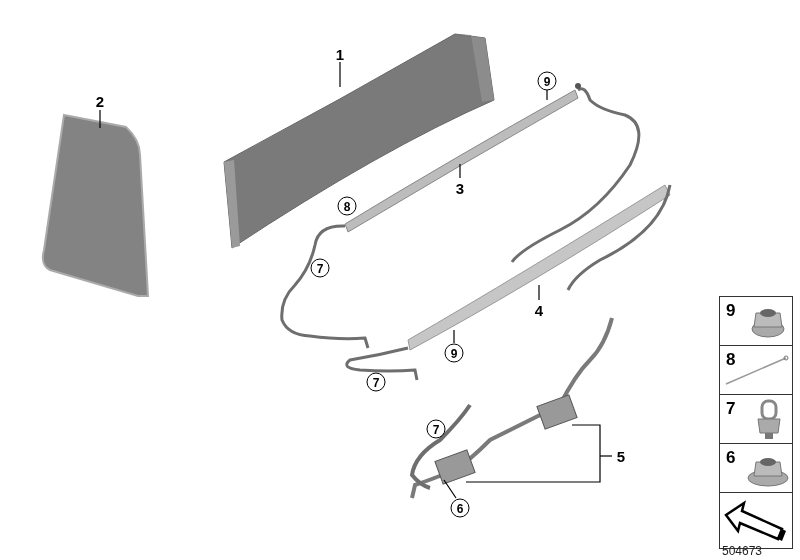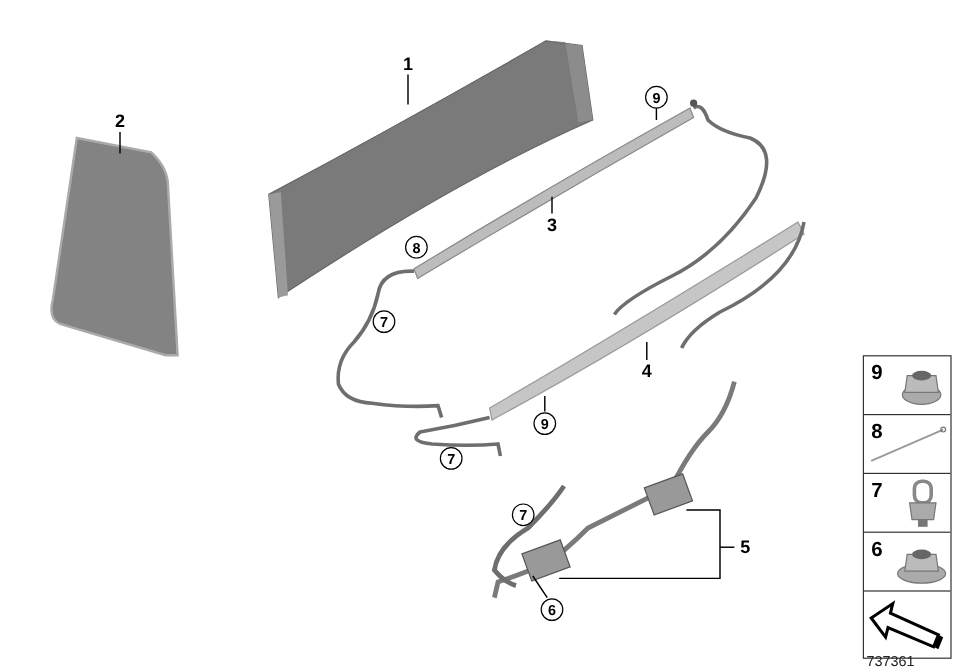--- a/index.html
+++ b/index.html
@@ -107,13 +107,13 @@
     </svg>
   </div>
   <div class="cell">
     <svg width="72" height="55">
       <path d="M6,22 L24,10 L22,18 L62,36 L58,46 L20,30 L18,38 Z" fill="#fff" stroke="#000" stroke-width="2.5"></path>
       <path d="M58,46 L62,36 L66,38 L62,48 Z" fill="#000"></path>
     </svg>
   </div>
 </div>
 
-<div class="diagid">737361</div>
+<div class="diagid">504673</div>
 
 </body></html>

